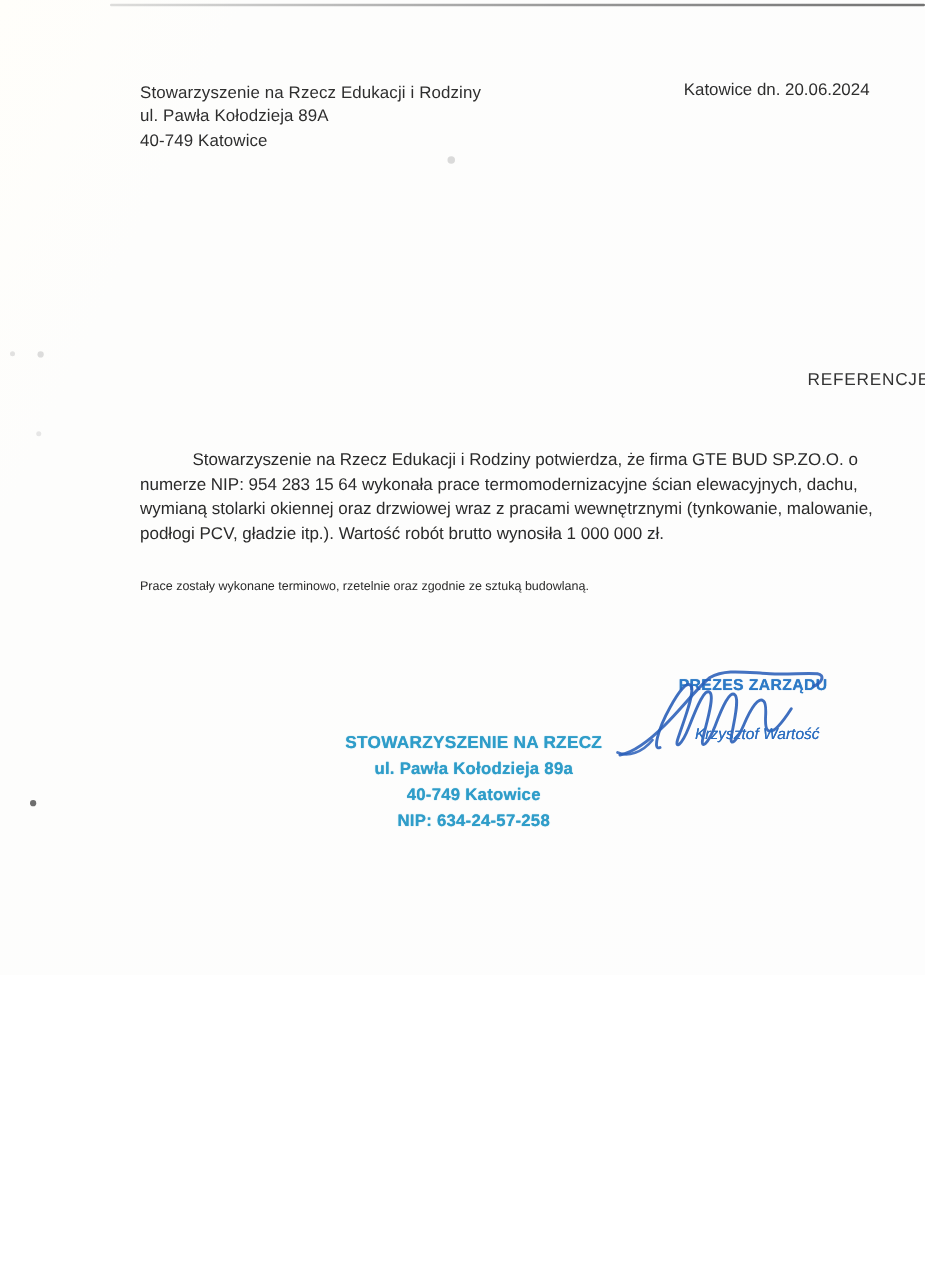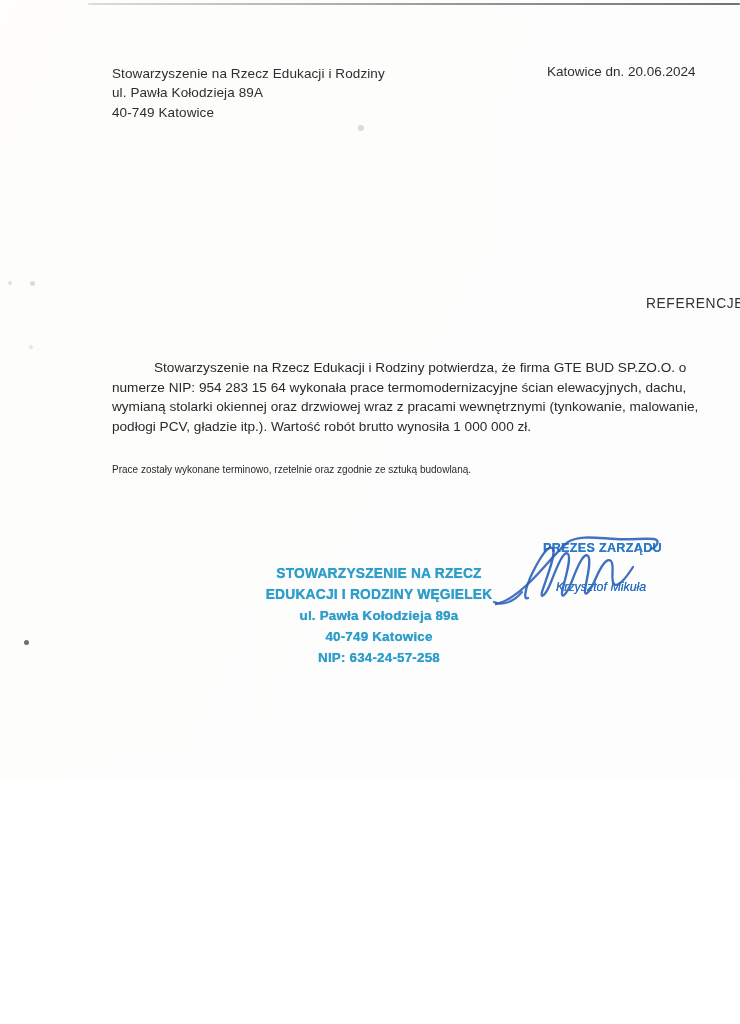--- a/index.html
+++ b/index.html
@@ -68,21 +68,21 @@
     left: 112px;
     top: 460px;
     width: 596px;
     font-size: 10px;
     line-height: 19.6px;
     color: #2a2a2a;
   }
   .stamp-block {
     position: absolute;
     left: 248px;
-    top: 563px;
+    top: 583px;
     width: 262px;
     text-align: center;
     font-weight: bold;
     line-height: 21px;
     letter-spacing: 0.2px;
   }
   .stamp-line { text-shadow: 0 0 0.7px currentColor; }
   .stamp-line.l1, .stamp-line.l2 { font-size: 13.8px; }
   .stamp-line.l3, .stamp-line.l4, .stamp-line.l5 { font-size: 13.4px; }
   .sig-role {
@@ -140,38 +140,37 @@
   <div class="dateline">Katowice dn. 20.06.2024</div>
 
   <div class="doc-title">REFERENCJE</div>
 
   <div class="para-1">Stowarzyszenie na Rzecz Edukacji i Rodziny  potwierdza, że firma GTE BUD SP.ZO.O. o numerze NIP: 954 283 15 64 wykonała prace termomodernizacyjne ścian elewacyjnych, dachu, wymianą stolarki okiennej oraz drzwiowej wraz z pracami wewnętrznymi (tynkowanie, malowanie, podłogi PCV, gładzie itp.). Wartość robót brutto wynosiła 1 000 000 zł.</div>
 
   <div class="para-2">Prace zostały wykonane terminowo, rzetelnie oraz zgodnie ze sztuką budowlaną.</div>
 
   <div class="stamp-block" style="color:#2f9dc9;">
     <div class="stamp-line l1">STOWARZYSZENIE NA RZECZ</div>
-    <div class="stamp-line l2">EDUKACJI I RODZINY WĘGIELEK</div>
     <div class="stamp-line l3">ul. Pawła Kołodzieja 89a</div>
     <div class="stamp-line l4">40-749 Katowice</div>
     <div class="stamp-line l5">NIP: 634-24-57-258</div>
   </div>
 
   <div class="sig-role" style="color:#2d7ac6;">PREZES ZARZĄDU</div>
 
   <svg class="sig-svg" viewBox="0 0 185 92" fill="none" xmlns="http://www.w3.org/2000/svg">
 
     <path d="M 8 82 C 18 80, 30 72, 44 58 C 58 44, 70 28, 80 20 C 92 13, 108 16, 128 17 C 142 18, 156 16, 166 17 C 172 18, 170 24, 163 27" stroke="#2a5fb8" stroke-width="2.4" stroke-linecap="round" opacity="0.88"></path>
 
     <path d="M 6 80 C 14 84, 26 80, 34 70" stroke="#2a5fb8" stroke-width="2.2" stroke-linecap="round" opacity="0.85"></path>
 
     <path d="M 40 76 C 34 79, 38 62, 48 44 C 55 31, 62 22, 65 27 C 68 33, 58 57, 54 70 C 52 77, 57 75, 63 60 C 70 42, 76 28, 80 32 C 84 36, 76 60, 74 70 C 73 77, 78 74, 84 59 C 90 43, 96 30, 100 34 C 104 38, 98 60, 97 68 C 96 75, 101 72, 107 58 C 113 44, 119 35, 123 39 C 127 43, 122 58, 126 62 C 130 66, 138 56, 145 45" stroke="#2a5fb8" stroke-width="2.3" stroke-linecap="round" stroke-linejoin="round" opacity="0.9"></path>
   </svg>
 
-  <div class="sig-name" style="color:#2d6fc0;">Krzysztof Mikuła</div>
+  <div class="sig-name" style="color:#2d6fc0;">Krzysztof Wartość</div>
 
   <div class="speck speck-1"></div>
   <div class="speck speck-2"></div>
   <div class="speck speck-3"></div>
   <div class="speck speck-4"></div>
   <div class="speck speck-5"></div>
   <div class="speck speck-6"></div>
   <div class="speck speck-7"></div>
 
 </div>

